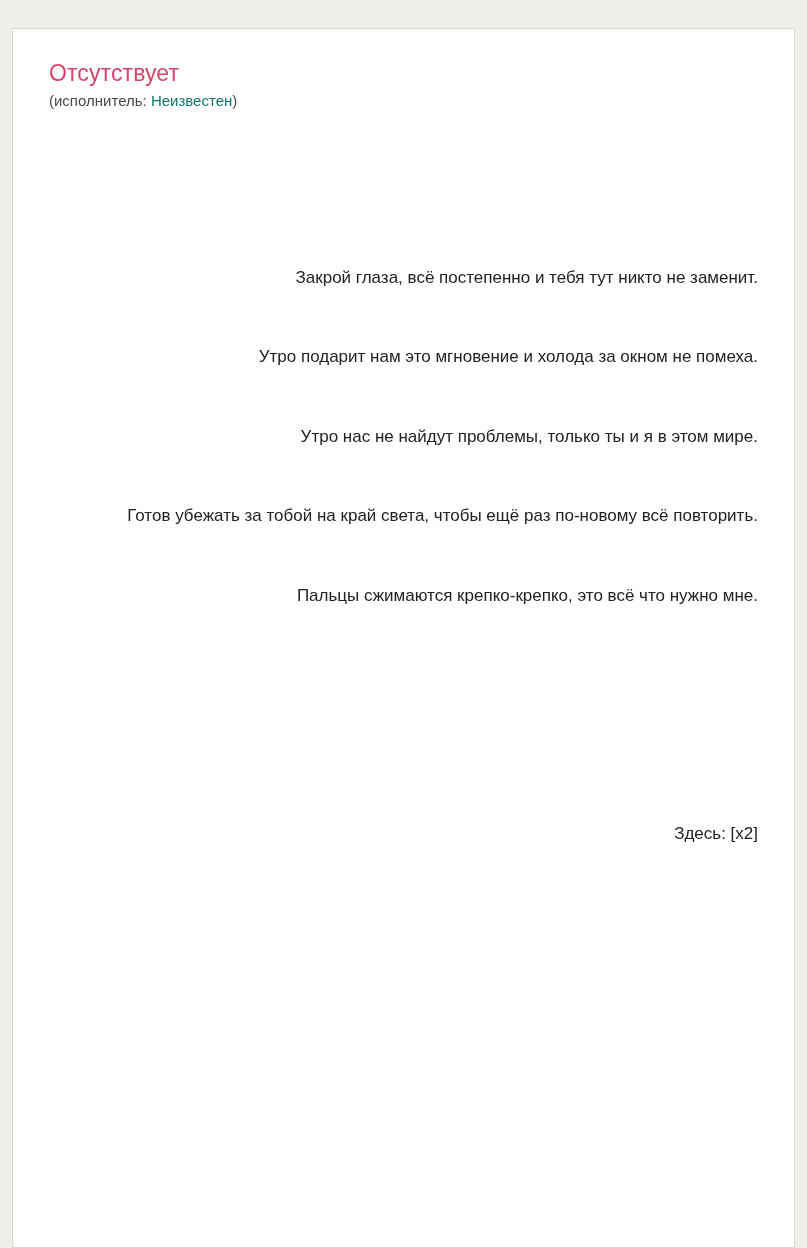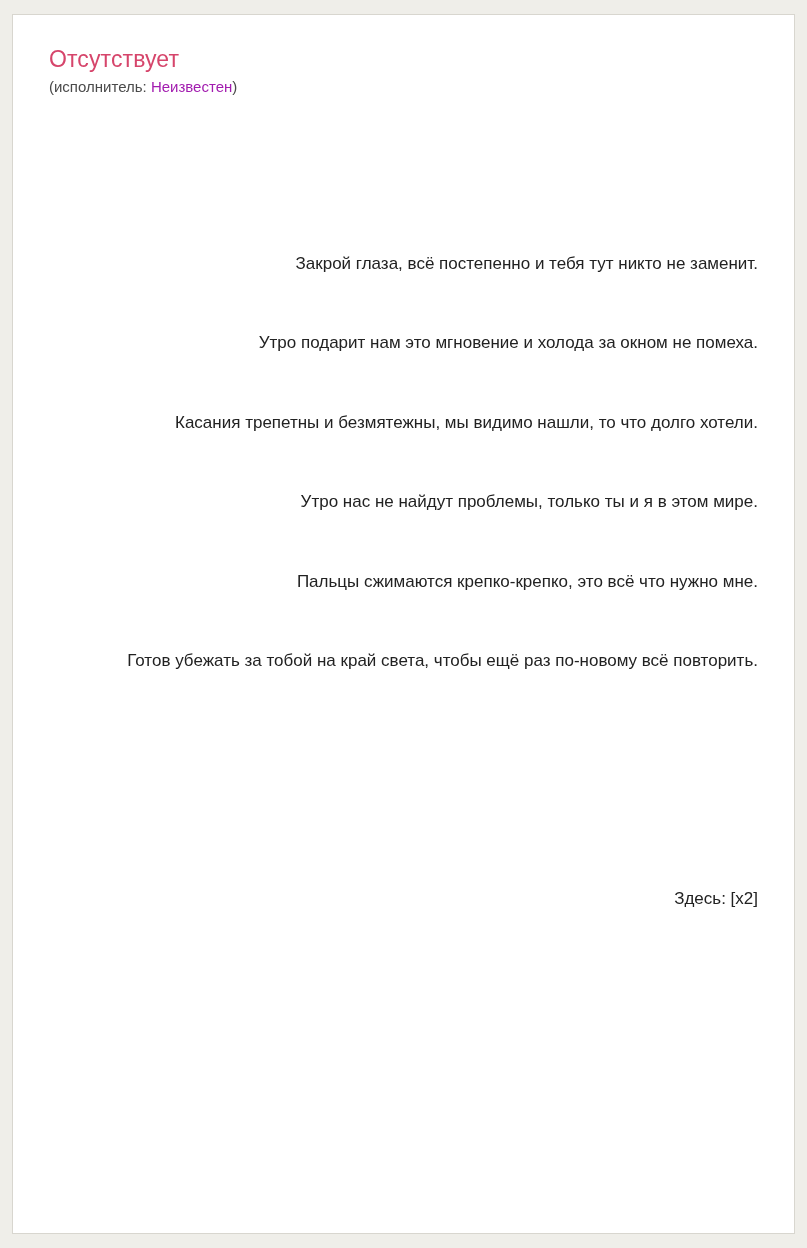--- a/index.html
+++ b/index.html
@@ -10,21 +10,21 @@
   body {
     width: 807px;
     height: 1248px;
     font-family: "Liberation Sans", sans-serif;
     -webkit-font-smoothing: antialiased;
   }
   .page-frame {
     box-sizing: border-box;
     width: 807px;
     height: 1196px;
-    padding: 14px 12px;
+    padding: 28px 12px;
     background: #efeee9;
   }
   .sheet {
     box-sizing: border-box;
     width: 783px;
     height: 1220px;
     background: #ffffff;
     border: 1px solid #d8d6cf;
     box-shadow: 0 0 0 1px rgba(255,255,255,0.6) inset;
     padding: 30px 36px 0 36px;
@@ -38,21 +38,21 @@
     margin: 0 0 4px 0;
     letter-spacing: 0.1px;
   }
   .artist-line {
     font-size: 15px;
     color: #4a4a4a;
     margin: 0 0 22px 0;
     line-height: 19px;
   }
   .artist-link {
-    color: #a21caf;
+    color: #0f766e;
     text-decoration: none;
   }
   .lyrics {
     font-size: 17px;
     line-height: 26.5px;
     color: #222222;
     white-space: pre-wrap;
     word-wrap: break-word;
   }
   .verse {
@@ -77,24 +77,23 @@
 
     <div class="artist-line">
       <span>(исполнитель: </span><a class="artist-link" href="#">Неизвестен</a><span>)</span>
     </div>
 
     <div class="lyrics">
 
       <p class="verse">
         <span class="line">Закрой глаза, всё постепенно и тебя тут никто не заменит.</span>
         <span class="line">Утро подарит нам это мгновение и холода за окном не помеха.</span>
-        <span class="line">Касания трепетны и безмятежны, мы видимо нашли, то что долго хотели.</span>
         <span class="line">Утро нас не найдут проблемы, только ты и я в этом мире.</span>
+        <span class="line">Готов убежать за тобой на край света, чтобы ещё раз по-новому всё повторить.</span>
         <span class="line">Пальцы сжимаются крепко-крепко, это всё что нужно мне.</span>
-        <span class="line">Готов убежать за тобой на край света, чтобы ещё раз по-новому всё повторить.</span>
       </p>
 
       <p class="verse">
         <span class="line">Здесь: [x2]</span>
         
         
       </p>
 
       
 

